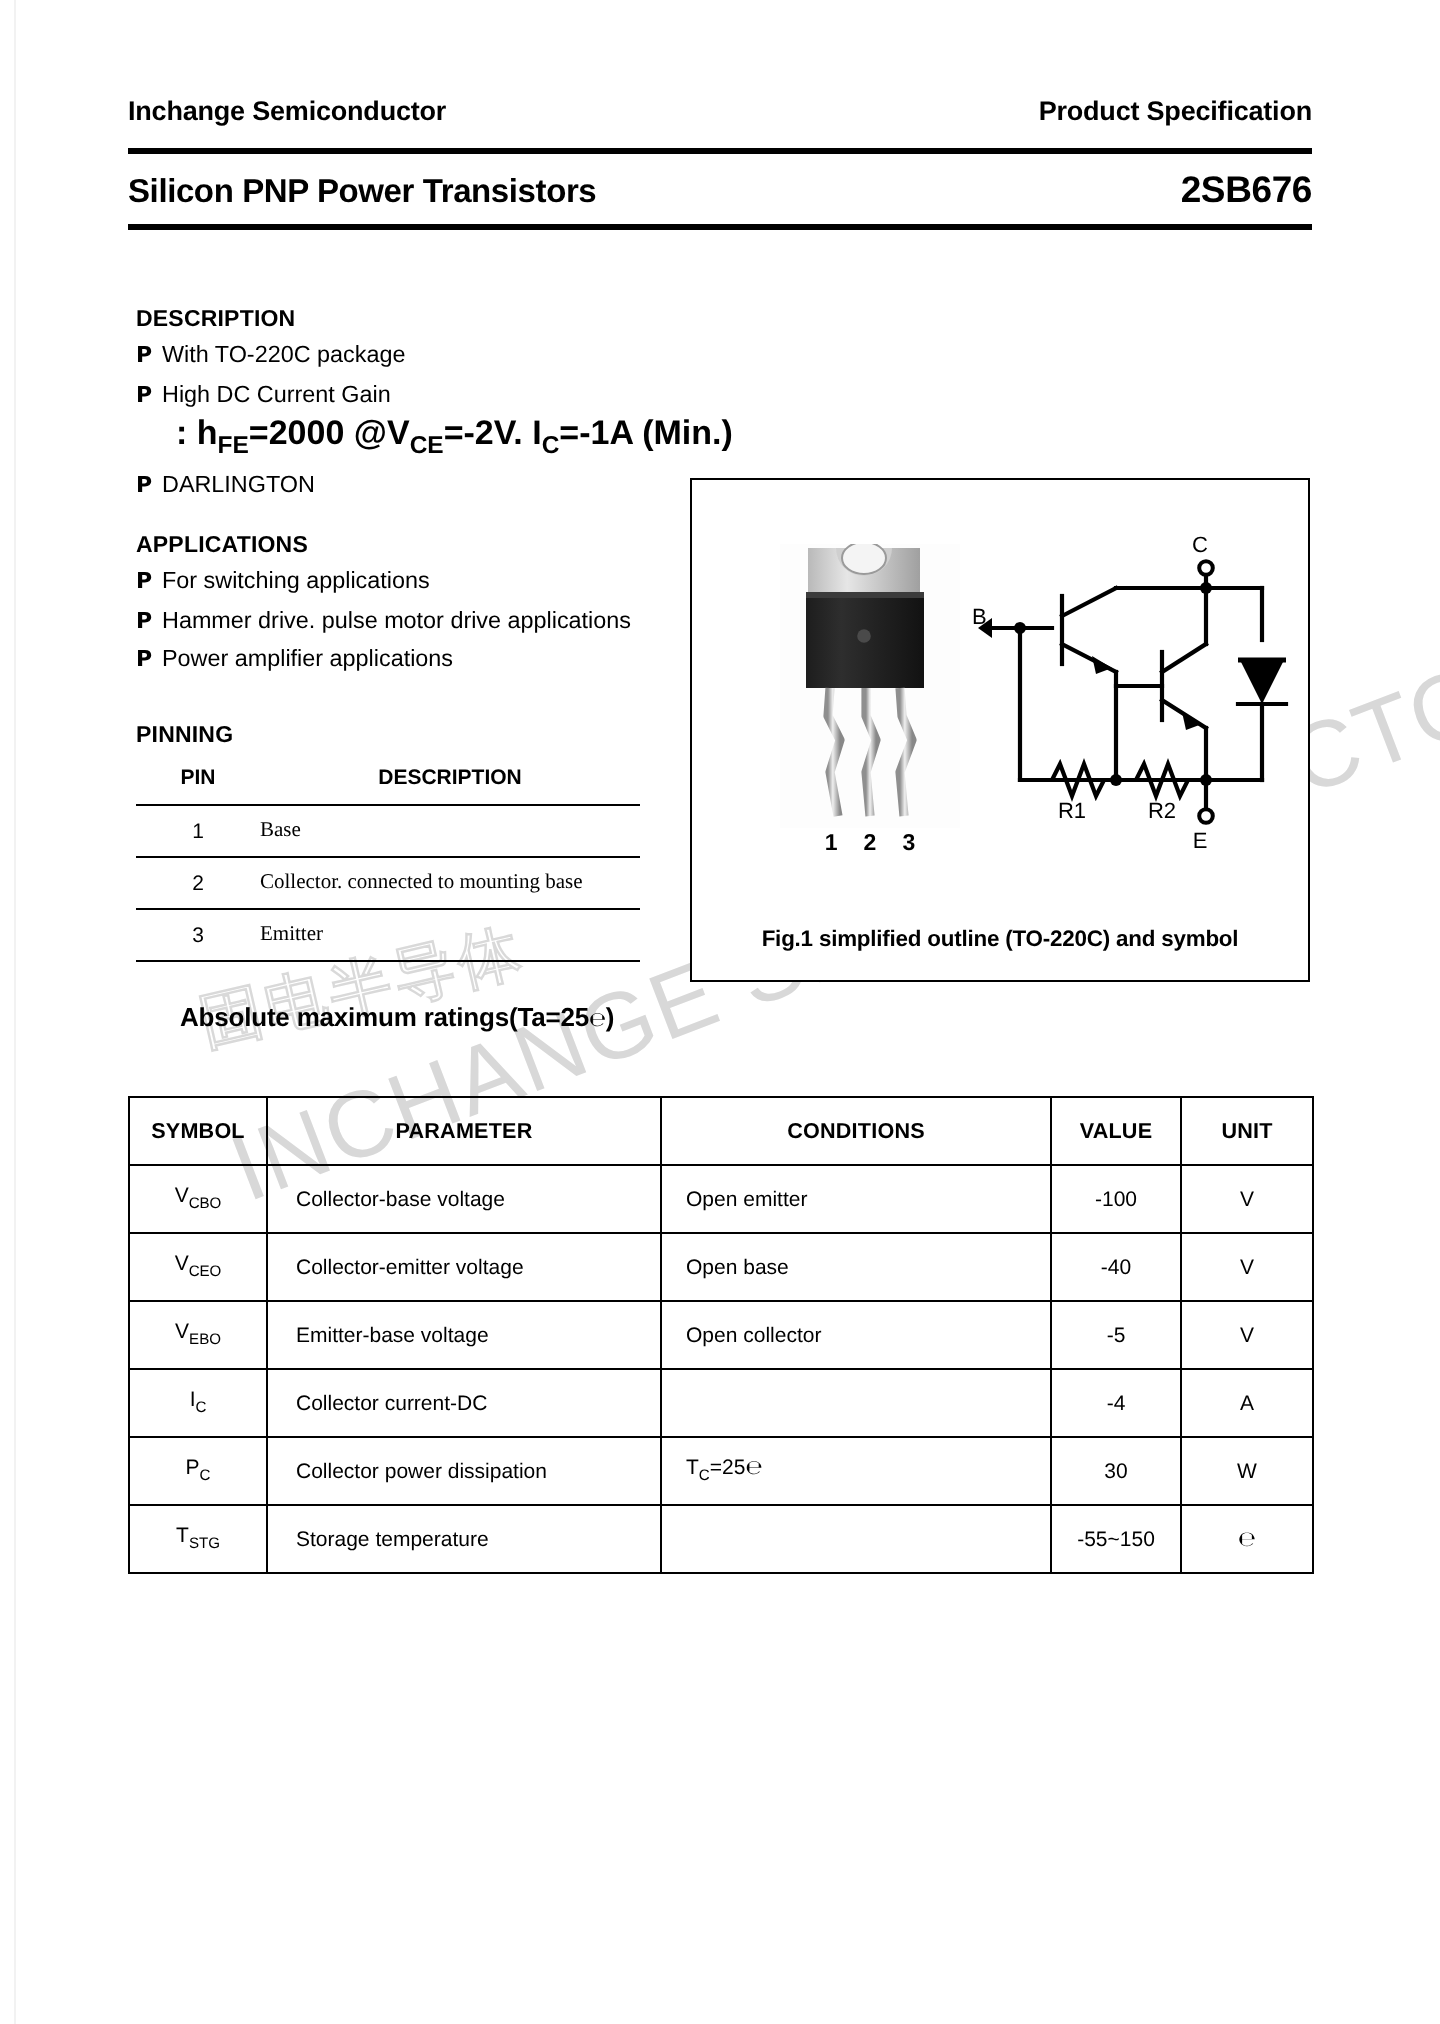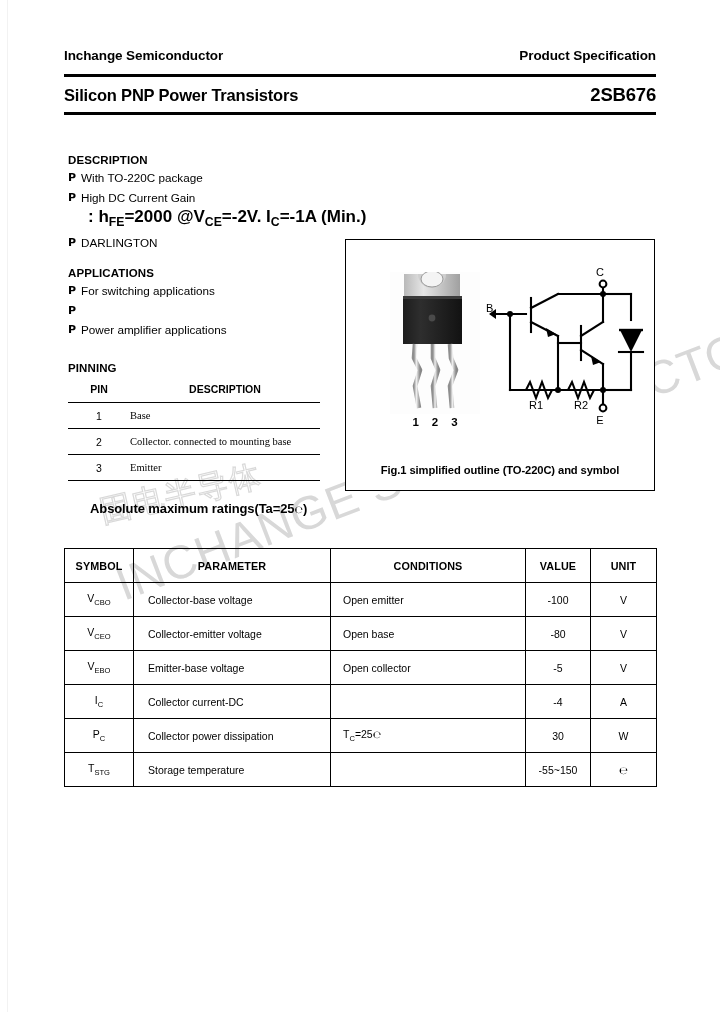--- a/index.html
+++ b/index.html
@@ -316,20 +316,21 @@
 
     <div id="applications-block">
       <div class="sec-heading">APPLICATIONS</div>
 
       <div class="bullet-line">
         <span class="bul">Ρ</span>
         <span>For switching applications</span>
       </div>
       <div class="bullet-line">
         <span class="bul">Ρ</span>
+        <span>Hammer drive. pulse motor drive applications</span>
       </div>
       <div class="bullet-line">
         <span class="bul">Ρ</span>
         <span>Power amplifier applications</span>
       </div>
     </div>
 
     <div id="pinning-block">
       <div id="pinning-title" class="sec-heading">PINNING</div>
       <table class="pin">
@@ -491,21 +492,21 @@
             <td class="c-sym"><span>V</span><sub>CBO</sub></td>
             <td class="c-param">Collector-base voltage</td>
             <td class="c-cond">Open emitter</td>
             <td class="c-val">-100</td>
             <td class="c-unit">V</td>
           </tr>
           <tr>
             <td class="c-sym"><span>V</span><sub>CEO</sub></td>
             <td class="c-param">Collector-emitter voltage</td>
             <td class="c-cond">Open base</td>
-            <td class="c-val">-80</td>
+            <td class="c-val">-40</td>
             <td class="c-unit">V</td>
           </tr>
           <tr>
             <td class="c-sym"><span>V</span><sub>EBO</sub></td>
             <td class="c-param">Emitter-base voltage</td>
             <td class="c-cond">Open collector</td>
             <td class="c-val">-5</td>
             <td class="c-unit">V</td>
           </tr>
           <tr>

